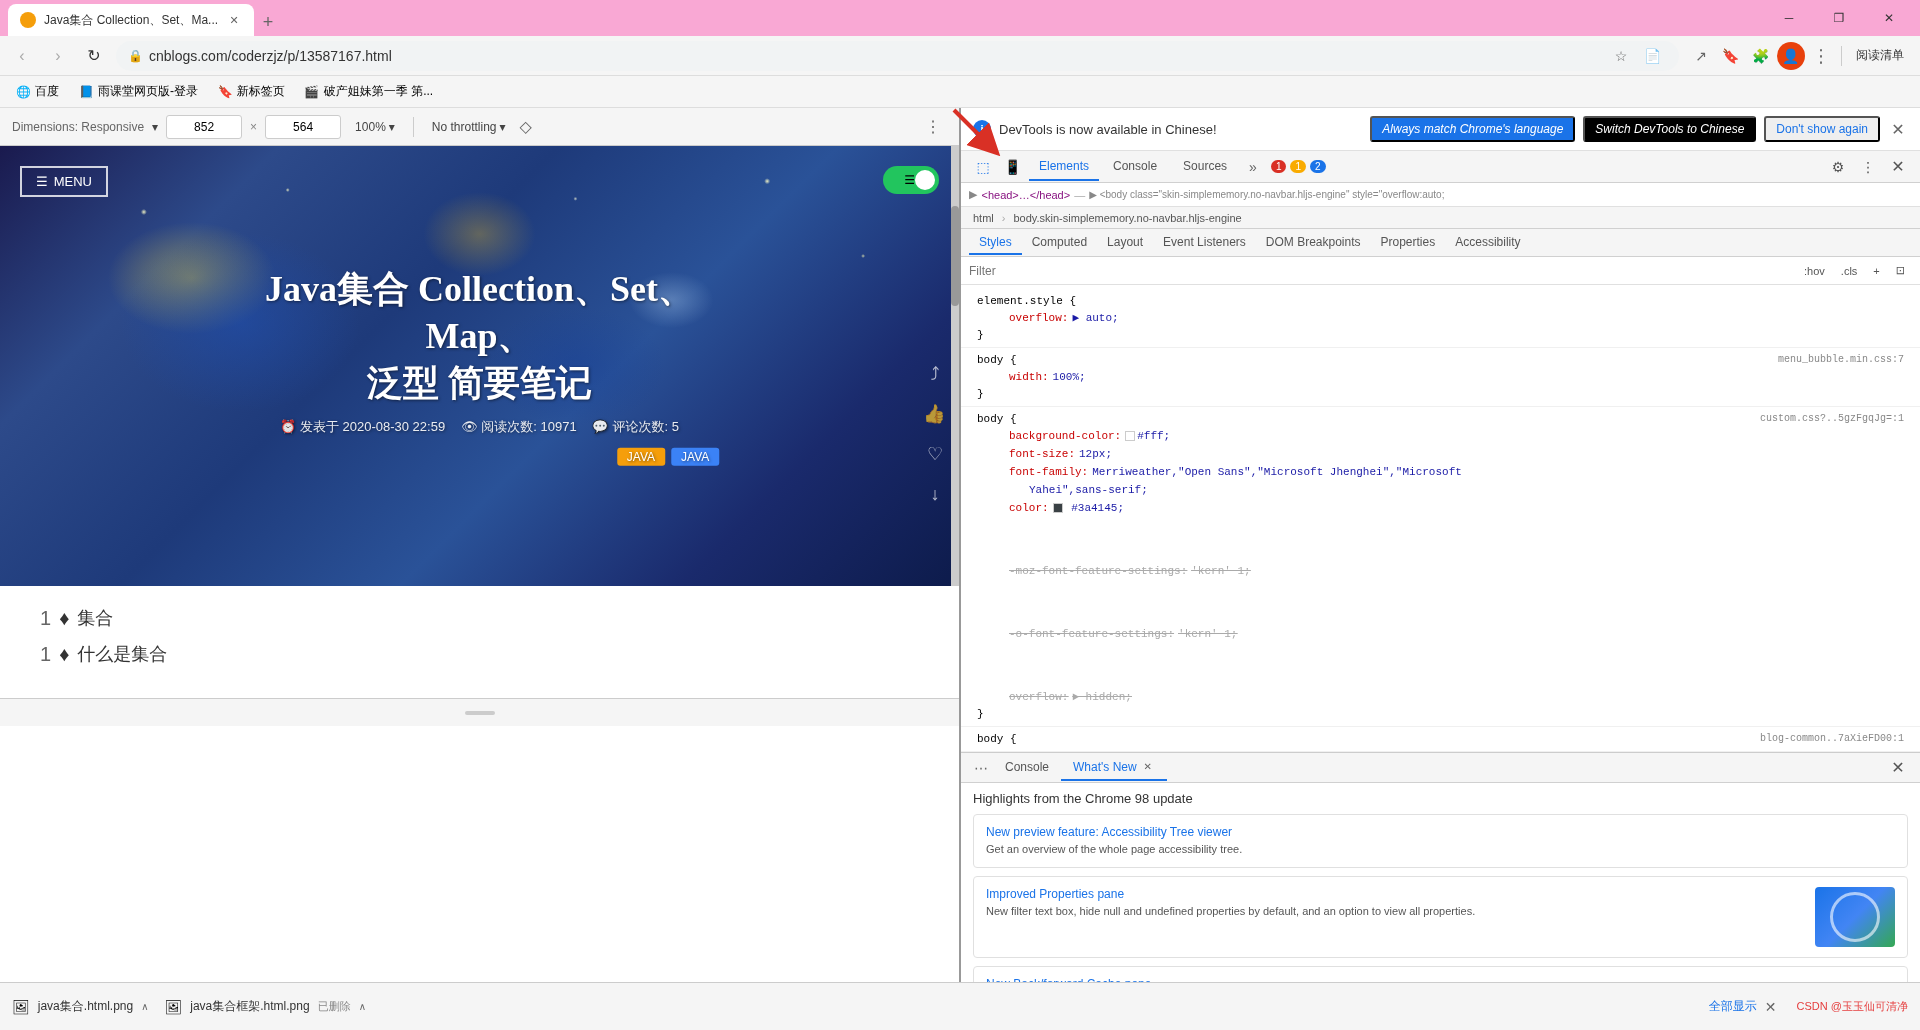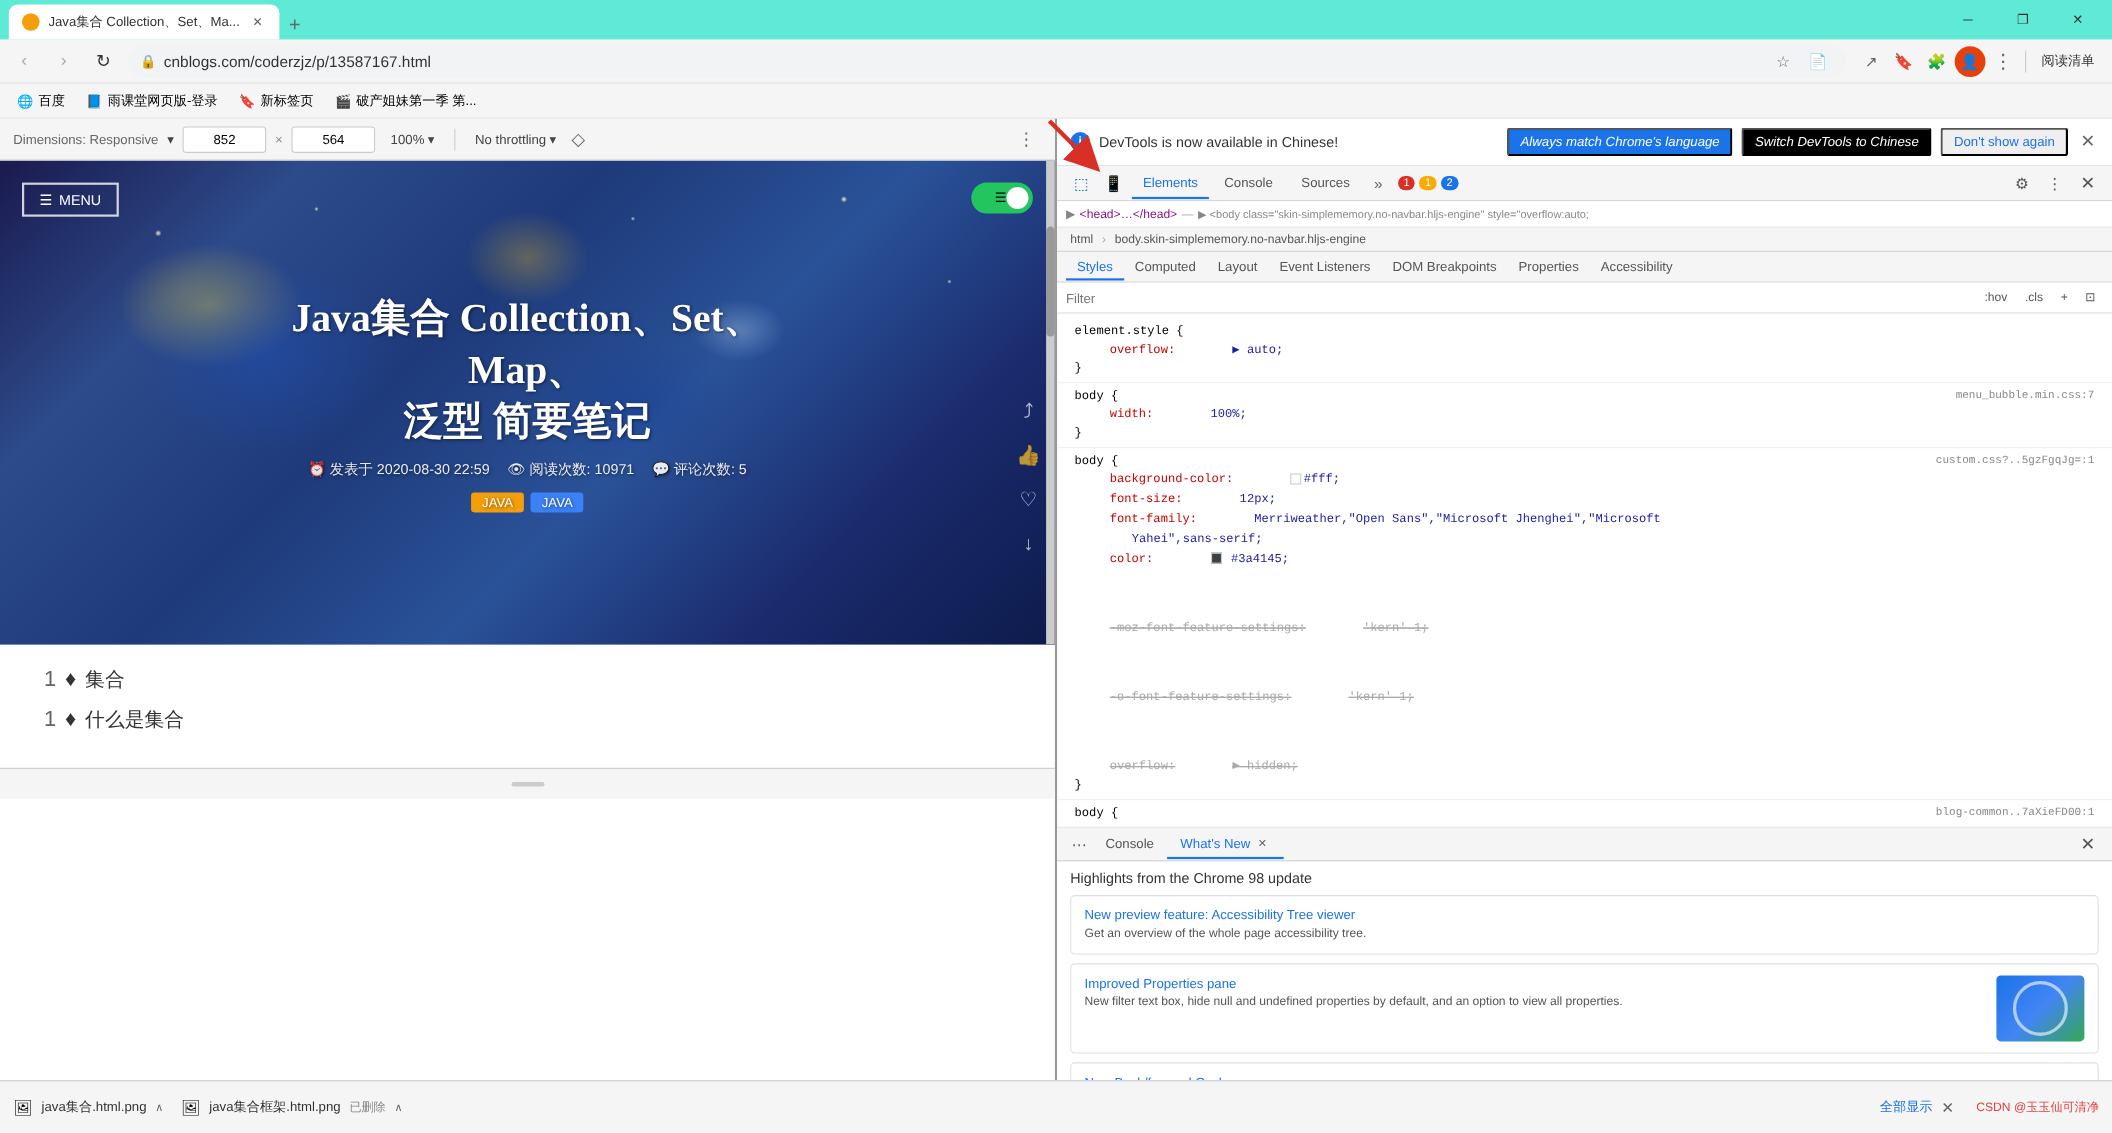--- a/index.html
+++ b/index.html
@@ -1,21 +1,21 @@
 <!DOCTYPE html>
 <html><head>
   <meta charset="utf-8">
   <style>
     * { margin: 0; padding: 0; box-sizing: border-box; }
     body { font-family: 'Segoe UI', Arial, sans-serif; font-size: 12px; background: #dee1e6; width: 1920px; height: 1030px; overflow: hidden; }
 
     
     .title-bar {
       height: 36px;
-      background: #5eead4;
+      background: #f9a8d4;
       display: flex;
       align-items: center;
       padding: 0 8px;
     }
     .tab-bar {
       display: flex;
       align-items: flex-end;
       height: 36px;
     }
     .tab-active {
@@ -234,21 +234,21 @@
       font-family: 'Microsoft YaHei', serif;
     }
     .hero-meta {
       font-size: 13px;
       color: rgba(255,255,255,0.9);
       margin-top: 12px;
       display: flex; gap: 16px; justify-content: center;
     }
     .hero-tags {
       margin-top: 12px;
-      display: flex; gap: 6px; justify-content: center;
+      display: flex; gap: 6px; justify-content: flex-end;
     }
     .tag-java-orange {
       background: #f59e0b;
       color: #fff;
       padding: 2px 10px; border-radius: 3px;
       font-size: 12px;
     }
     .tag-java-blue {
       background: #3b82f6;
       color: #fff;
@@ -444,21 +444,20 @@
       border-bottom: 1px solid #f0f0f0;
     }
     .css-selector { color: #000; }
     .css-file-ref { color: #888; font-size: 10px; float: right; }
     .css-prop { color: #c80000; margin-left: 16px; }
     .css-val { color: #1a1aa6; }
     .css-line {
       display: flex; align-items: center;
       padding: 1px 8px 1px 24px;
       line-height: 16px;
-      gap: 48px;
     }
     .css-line.strikethrough { text-decoration: line-through; color: #aaa; margin-top: 45px; }
     .css-line.strikethrough .css-prop { color: #aaa; text-decoration: line-through; }
     .css-line.strikethrough .css-val { color: #aaa; text-decoration: line-through; }
     .color-swatch {
       width: 10px; height: 10px; display: inline-block;
       border: 1px solid #ccc; margin-right: 2px; vertical-align: middle;
     }
     .css-rule-header {
       padding: 2px 8px;

